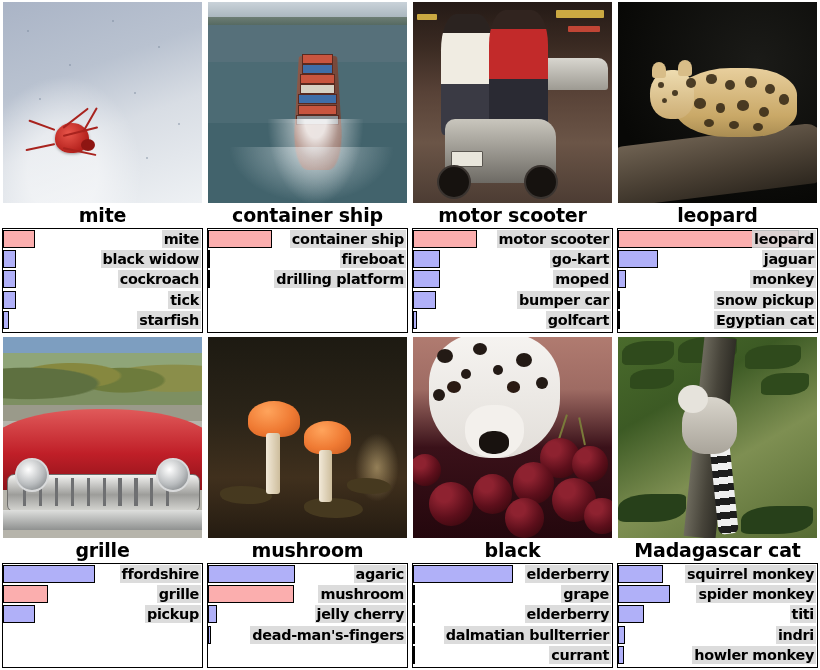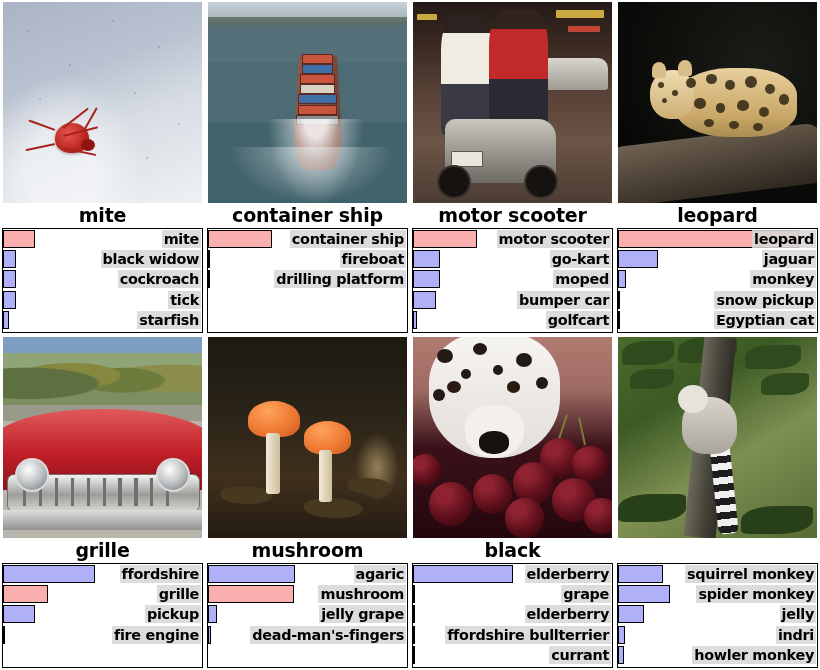--- a/index.html
+++ b/index.html
@@ -368,24 +368,20 @@
             <div class="blabel">ffordshire</div>
           </div>
         <div class="barrow">
             <div class="bar pink" style="width:22.5%"></div>
             <div class="blabel">grille</div>
           </div>
         <div class="barrow">
             <div class="bar blue" style="width:16.2%"></div>
             <div class="blabel">pickup</div>
           </div>
-        <div class="barrow">
-            <div class="bar blue" style="width:0.8%"></div>
-            <div class="blabel">fire engine</div>
-          </div>
       </div>
     </div>
 
     <div class="cell">
       <div class="photo">
         <div class="layer ph-mush">
           <div class="glow"></div>
           <div class="leaf" style="left:6%;top:74%;width:26%;height:9%"></div>
           <div class="leaf" style="left:48%;top:80%;width:30%;height:10%"></div>
           <div class="leaf" style="left:70%;top:70%;width:22%;height:8%"></div>
@@ -400,21 +396,21 @@
         <div class="barrow">
             <div class="bar blue" style="width:43.5%"></div>
             <div class="blabel">agaric</div>
           </div>
         <div class="barrow">
             <div class="bar pink" style="width:43%"></div>
             <div class="blabel">mushroom</div>
           </div>
         <div class="barrow">
             <div class="bar blue" style="width:4.5%"></div>
-            <div class="blabel">jelly grape</div>
+            <div class="blabel">jelly cherry</div>
           </div>
         <div class="barrow">
             <div class="bar blue" style="width:1.6%"></div>
             <div class="blabel">dead-man's-fingers</div>
           </div>
       </div>
     </div>
 
     <div class="cell">
       <div class="photo">
@@ -453,21 +449,21 @@
         <div class="barrow">
             <div class="bar blue" style="width:1.2%"></div>
             <div class="blabel">grape</div>
           </div>
         <div class="barrow">
             <div class="bar blue" style="width:1%"></div>
             <div class="blabel">elderberry</div>
           </div>
         <div class="barrow">
             <div class="bar blue" style="width:0.8%"></div>
-            <div class="blabel">ffordshire bullterrier</div>
+            <div class="blabel">dalmatian bullterrier</div>
           </div>
         <div class="barrow">
             <div class="bar blue" style="width:0.7%"></div>
             <div class="blabel">currant</div>
           </div>
       </div>
     </div>
 
     <div class="cell">
       <div class="photo">
@@ -478,32 +474,33 @@
           <div class="lf" style="left:6%;top:16%;width:22%;height:10%"></div>
           <div class="lf" style="left:72%;top:18%;width:24%;height:11%"></div>
           <div class="trunk"></div>
           <div class="ltail"></div>
           <div class="lbody"></div>
           <div class="lhead"></div>
           <div class="lf" style="left:0%;top:78%;width:34%;height:14%;background:#27401a"></div>
           <div class="lf" style="left:62%;top:84%;width:36%;height:14%;background:#27401a"></div>
         </div>
       </div>
+      <div class="caption">Madagascar cat</div>
       <div class="chart">
         <div class="barrow">
             <div class="bar blue" style="width:22.8%"></div>
             <div class="blabel">squirrel monkey</div>
           </div>
         <div class="barrow">
             <div class="bar blue" style="width:26.2%"></div>
             <div class="blabel">spider monkey</div>
           </div>
         <div class="barrow">
             <div class="bar blue" style="width:13.3%"></div>
-            <div class="blabel">jelly</div>
+            <div class="blabel">titi</div>
           </div>
         <div class="barrow">
             <div class="bar blue" style="width:3.5%"></div>
             <div class="blabel">indri</div>
           </div>
         <div class="barrow">
             <div class="bar blue" style="width:3%"></div>
             <div class="blabel">howler monkey</div>
           </div>
       </div>

